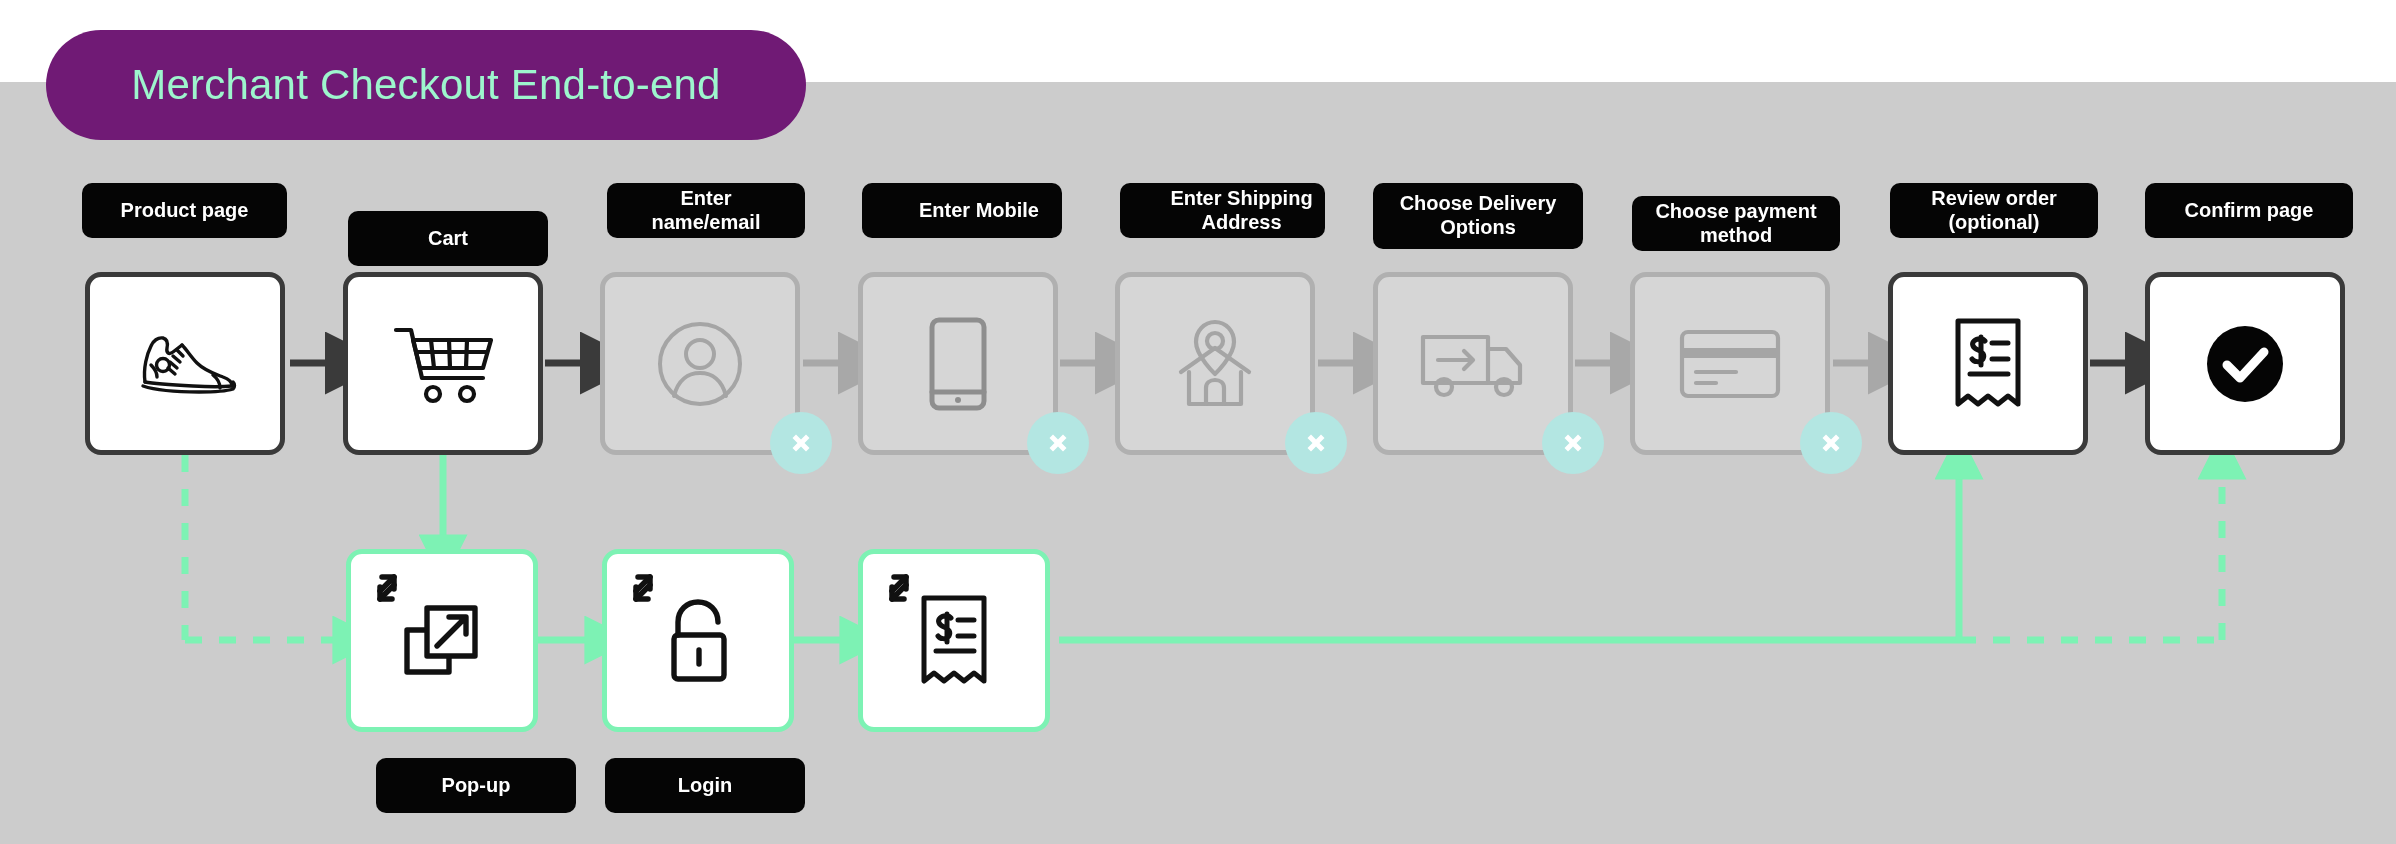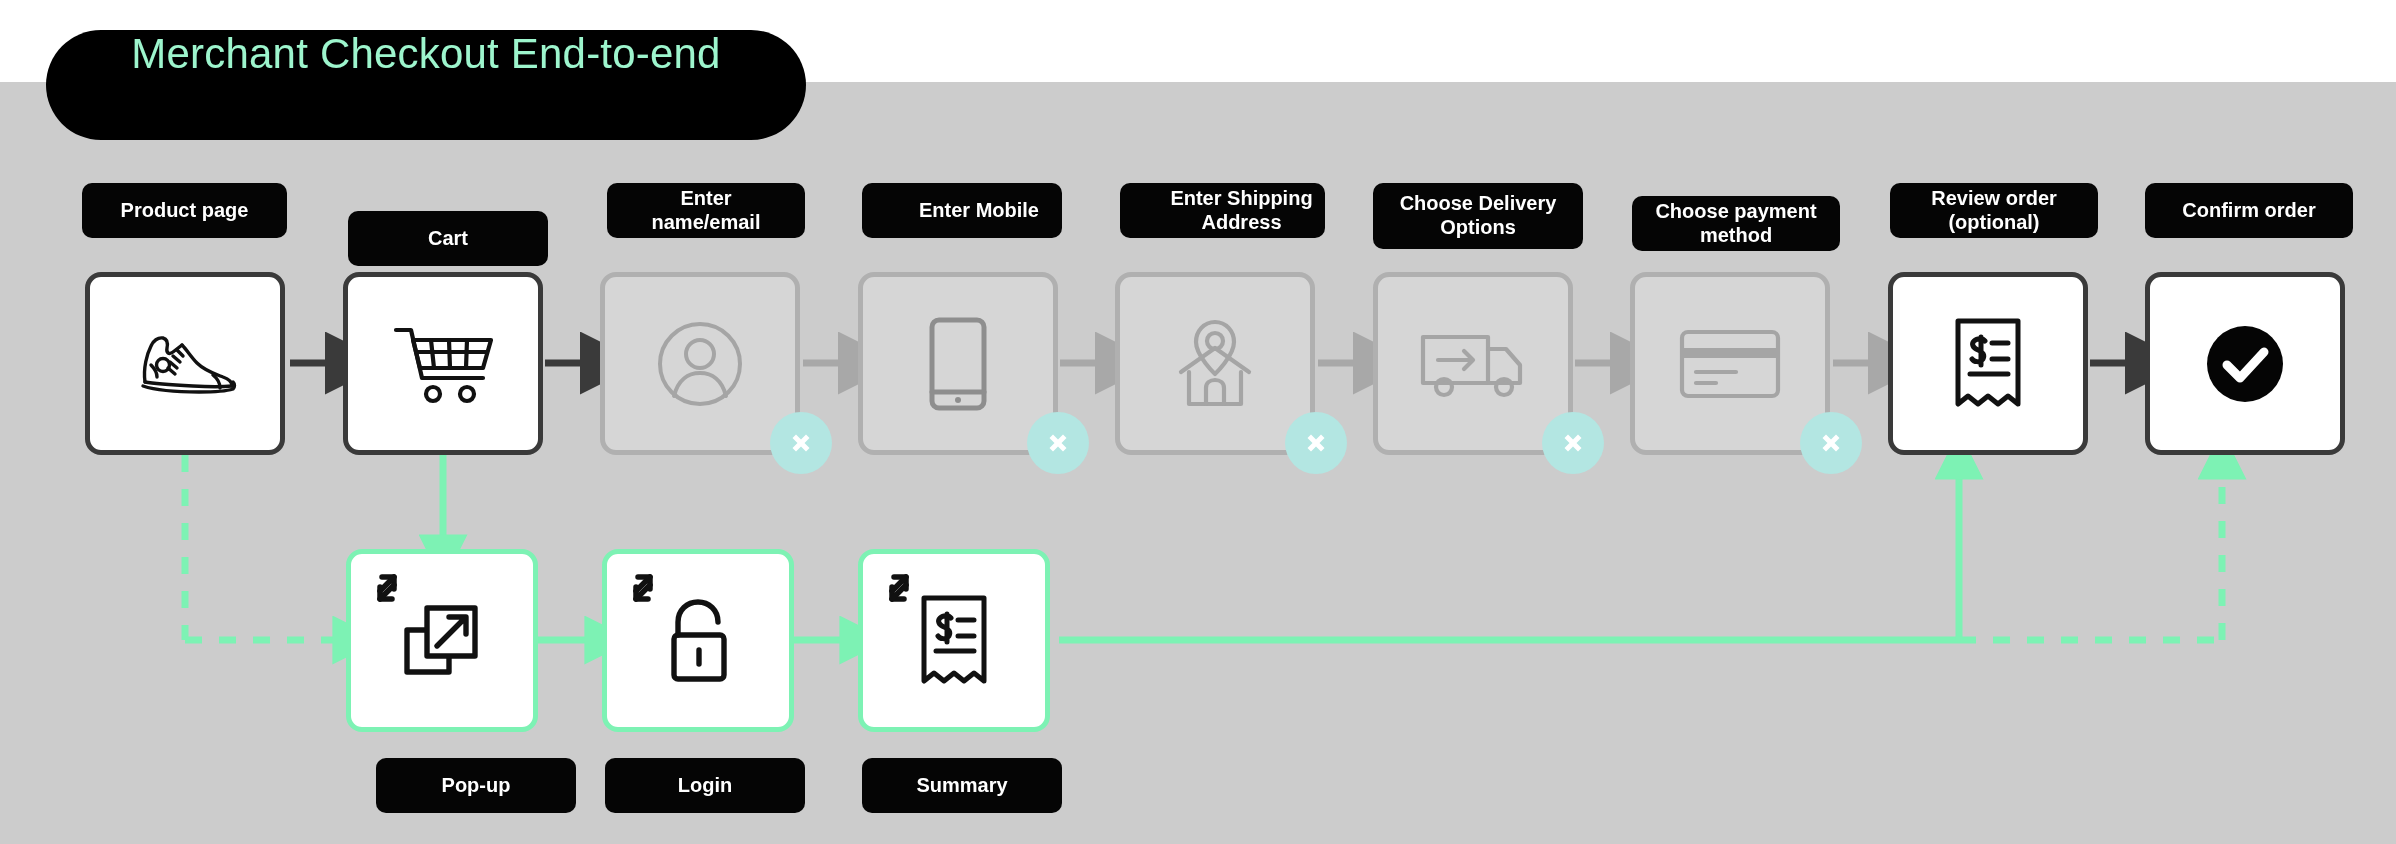--- a/index.html
+++ b/index.html
@@ -10,22 +10,22 @@
     overflow:hidden;
   }
   #stage{position:relative;width:2396px;height:844px;overflow:hidden;background:#ffffff;}
 
   
   .canvas-bg{position:absolute;left:0;top:82px;width:2396px;height:762px;background:#cccccc;}
 
   
   .title-pill{
     position:absolute;left:46px;top:30px;width:760px;height:110px;
-    background:#000000;border-radius:60px;
-    display:flex;align-items:flex-start;justify-content:center;
+    background:#701a75;border-radius:60px;
+    display:flex;align-items:center;justify-content:center;
     z-index:30;
   }
   .title-pill span{
     color:#9df5cd;font-size:42px;font-weight:400;letter-spacing:.2px;
     font-family:"Liberation Sans", sans-serif;
   }
 
   
   .chip{
     position:absolute;background:#050505;border-radius:10px;
@@ -112,21 +112,21 @@
   </div>
 
   <div class="chip" style="left:82px;top:183px;width:205px;height:55px;">Product page</div>
   <div class="chip" style="left:348px;top:183px;width:200px;height:55px;margin-top:28px;">Cart</div>
   <div class="chip" style="left:607px;top:183px;width:198px;height:55px;">Enter<br>name/email</div>
   <div class="chip" style="left:862px;top:183px;width:200px;height:55px;padding-left:40px;">Enter Mobile</div>
   <div class="chip" style="left:1120px;top:183px;width:205px;height:55px;padding-left:44px;">Enter Shipping<br>Address</div>
   <div class="chip" style="left:1373px;top:183px;width:210px;height:66px;">Choose Delivery<br>Options</div>
   <div class="chip" style="left:1632px;top:196px;width:208px;height:55px;">Choose payment<br>method</div>
   <div class="chip" style="left:1890px;top:183px;width:208px;height:55px;">Review order<br>(optional)</div>
-  <div class="chip" style="left:2145px;top:183px;width:208px;height:55px;">Confirm order</div>
+  <div class="chip" style="left:2145px;top:183px;width:208px;height:55px;">Confirm page</div>
 
   <div class="card active" style="left:85px;top:272px;width:200px;height:183px;">
     <svg width="120" height="80" viewBox="0 0 120 80">
       <g fill="none" stroke="#111" stroke-width="3.4" stroke-linecap="round" stroke-linejoin="round">
         <path d="M20,58 C18,44 22,30 26,22 C28,17 33,13 38,14 C42,15 43,19 42,24 C41,29 44,31 48,28 L57,21"></path>
         <path d="M57,21 C62,26 66,33 72,39 C80,47 90,50 98,53 C104,55 107,58 107,62"></path>
         <path d="M20,58 C30,60 48,61 68,62 C84,63 98,63 107,62"></path>
         <path d="M18,62 C30,66 52,68 74,68 C90,68 102,67 108,65 C110,63 110,60 108,58"></path>
         <path d="M88,51 C93,55 95,60 95,64"></path>
         <circle cx="38" cy="41" r="6.5"></circle>
@@ -301,15 +301,14 @@
       <g fill="none" stroke="#111" stroke-width="5" stroke-linecap="round" stroke-linejoin="round">
         <path d="M8,5 L68,5 L68,88 L58,80 L48,88 L38,80 L28,88 L18,80 L8,88 Z"></path>
         <path d="M42,27 L58,27 M42,43 L58,43 M20,58 L58,58"></path>
         <path d="M31,21 L31,49 M35,25 C33,22 27,22 24,25 C21,28 23,32 28,34 C33,36 35,39 33,43 C30,47 24,46 22,43"></path>
       </g>
     </svg>
   </div>
 
   <div class="chip" style="left:348px;top:758px;width:200px;height:55px;margin-left:28px;">Pop-up</div>
   <div class="chip" style="left:605px;top:758px;width:200px;height:55px;">Login</div>
-  <div class="chip" style="left:862px;top:758px;width:200px;height:55px;">Summary</div>
 
 </div>
 
 </body></html>

